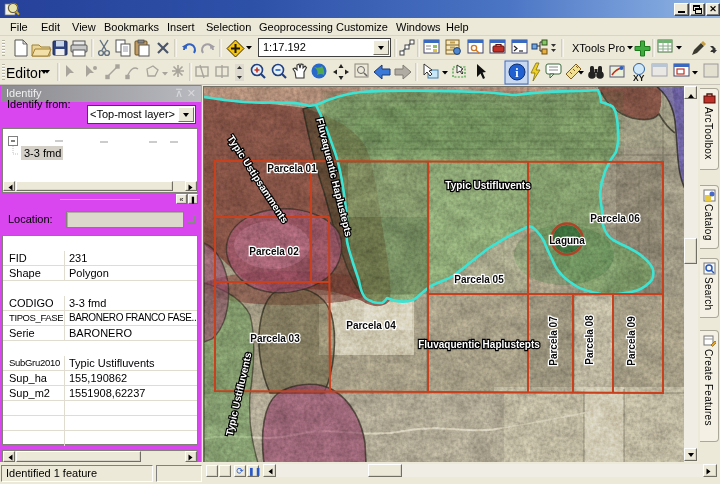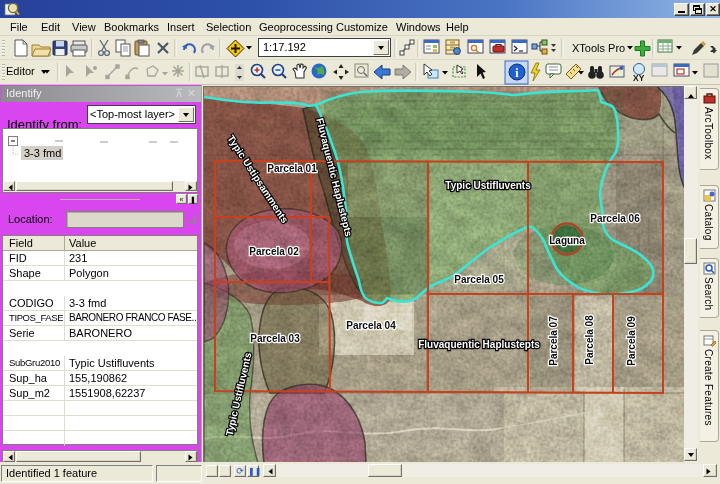--- a/index.html
+++ b/index.html
@@ -239,21 +239,21 @@
     <div class="abs" style="left:258px;top:2px;width:133px;height:19px;background:#fff;border:1px solid #404040;font-size:11px">
       <span style="position:absolute;left:4px;top:2px">1:17.192</span>
       <div class="cbtn">
           <div class="arrowdn" style="left:4px;top:5px"></div>
         </div>
     </div>
   </div>
 
   <div id="tb2" class="abs">
     <div class="grip" style="left:2px"></div>
-    <div class="abs" style="left:3px;top:2px;width:48px;height:20px;font-size:11px">
+    <div class="abs" style="left:3px;top:2px;width:48px;height:20px;font-size:14px">
         <span style="position:absolute;left:3px;top:3px">Editor</span>
         <div class="arrowdn" style="left:38px;top:8px"></div>
       </div>
     <svg id="tb2icons" class="abs" style="left:0;top:0" width="720" height="25" viewBox="0 0 720 25">
         <path d="M44 10 l6 0 l-3 3.6 z" fill="#000"></path>
         <g>
           <line x1="58" y1="3" x2="58" y2="21" stroke="#b8b4a4"></line>
           <line x1="59" y1="3" x2="59" y2="21" stroke="#ffffff"></line>
         </g>
         <g transform="translate(64,5)">
@@ -402,21 +402,21 @@
         </g>
       </svg>
   </div>
 
   <div id="panel" class="abs">
     <div id="phead" class="abs">
         <span style="position:absolute;left:5px;top:1px">Identify</span>
       <span style="position:absolute;right:18px;top:1px;color:#d8d8dc">⊼</span>
         <span style="position:absolute;right:5px;top:1px;color:#d8d8dc">✕</span>
       </div>
-    <span class="abs" style="left:7px;top:32px;font-size:13px">Identify from:</span>
+    <span class="abs" style="left:7px;top:13px;font-size:11px">Identify from:</span>
     <div id="combo" class="abs">
         <span style="position:absolute;right:20px;top:2px">&lt;Top-most layer&gt;</span>
       <div class="cbtn">
           <div class="arrowdn" style="left:4px;top:5px"></div>
         </div>
       </div>
     <div id="tree" class="abs">
       <svg width="194" height="60">
         <rect x="5.5" y="7.5" width="9" height="9" fill="#fff" stroke="#808080"></rect>
         <line x1="8" y1="12" x2="12" y2="12" stroke="#000"></line>
@@ -441,25 +441,20 @@
           <div class="arrowdn" style="left:3px;top:2px;transform:rotate(-90deg)"></div>
         </div>
     </div>
     <div class="abs" style="left:60px;top:114px;width:80px;height:1px;background:#b8b4a8"></div>
     <div class="sbbtn abs" style="left:176px;top:109px;width:11px;height:10px;font-size:7px;text-align:center;line-height:9px">«</div>
     <div class="sbbtn abs" style="left:188px;top:109px;width:10px;height:10px;font-size:7px;text-align:center;line-height:9px">❚</div>
     <span class="abs" style="left:8px;top:128px;font-size:11px">Location:</span>
     <div id="loc" class="abs"></div>
     <div class="abs" style="left:188px;top:130px;width:8px;height:8px;border-bottom:2px solid #888;border-right:2px solid #888"></div>
     <div id="tbl" class="abs">
-      <div class="trow" style="top:0;background:#ece9d8;border-bottom:1px solid #aca899">
-          <span class="c1">Field</span>
-          <span class="c2">Value</span>
-          <div class="cdiv" style="background:#aca899"></div>
-        </div>
       <div class="trow" style="top:15px">
           <span class="c1">FID</span>
           <span class="c2">231</span>
           <div class="cdiv"></div>
         </div>
       <div class="trow" style="top:30px">
           <span class="c1">Shape</span>
           <span class="c2">Polygon</span>
           <div class="cdiv"></div>
         </div>

